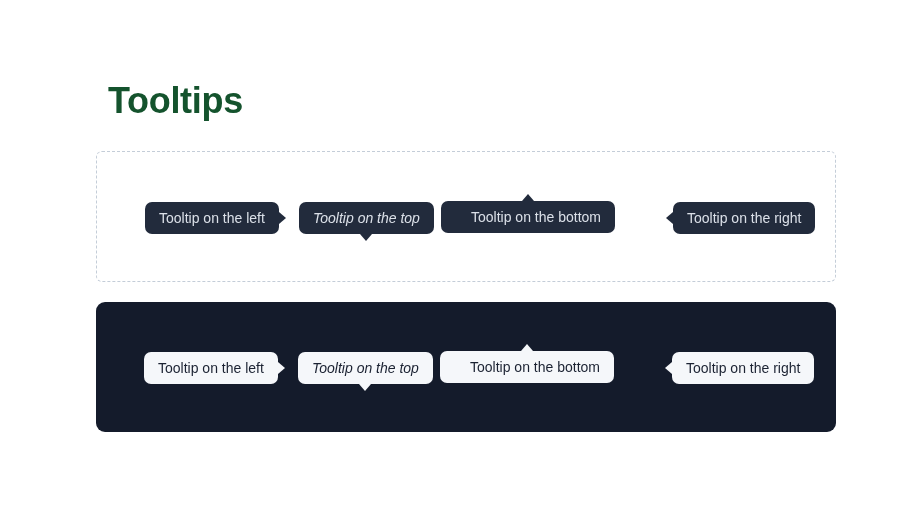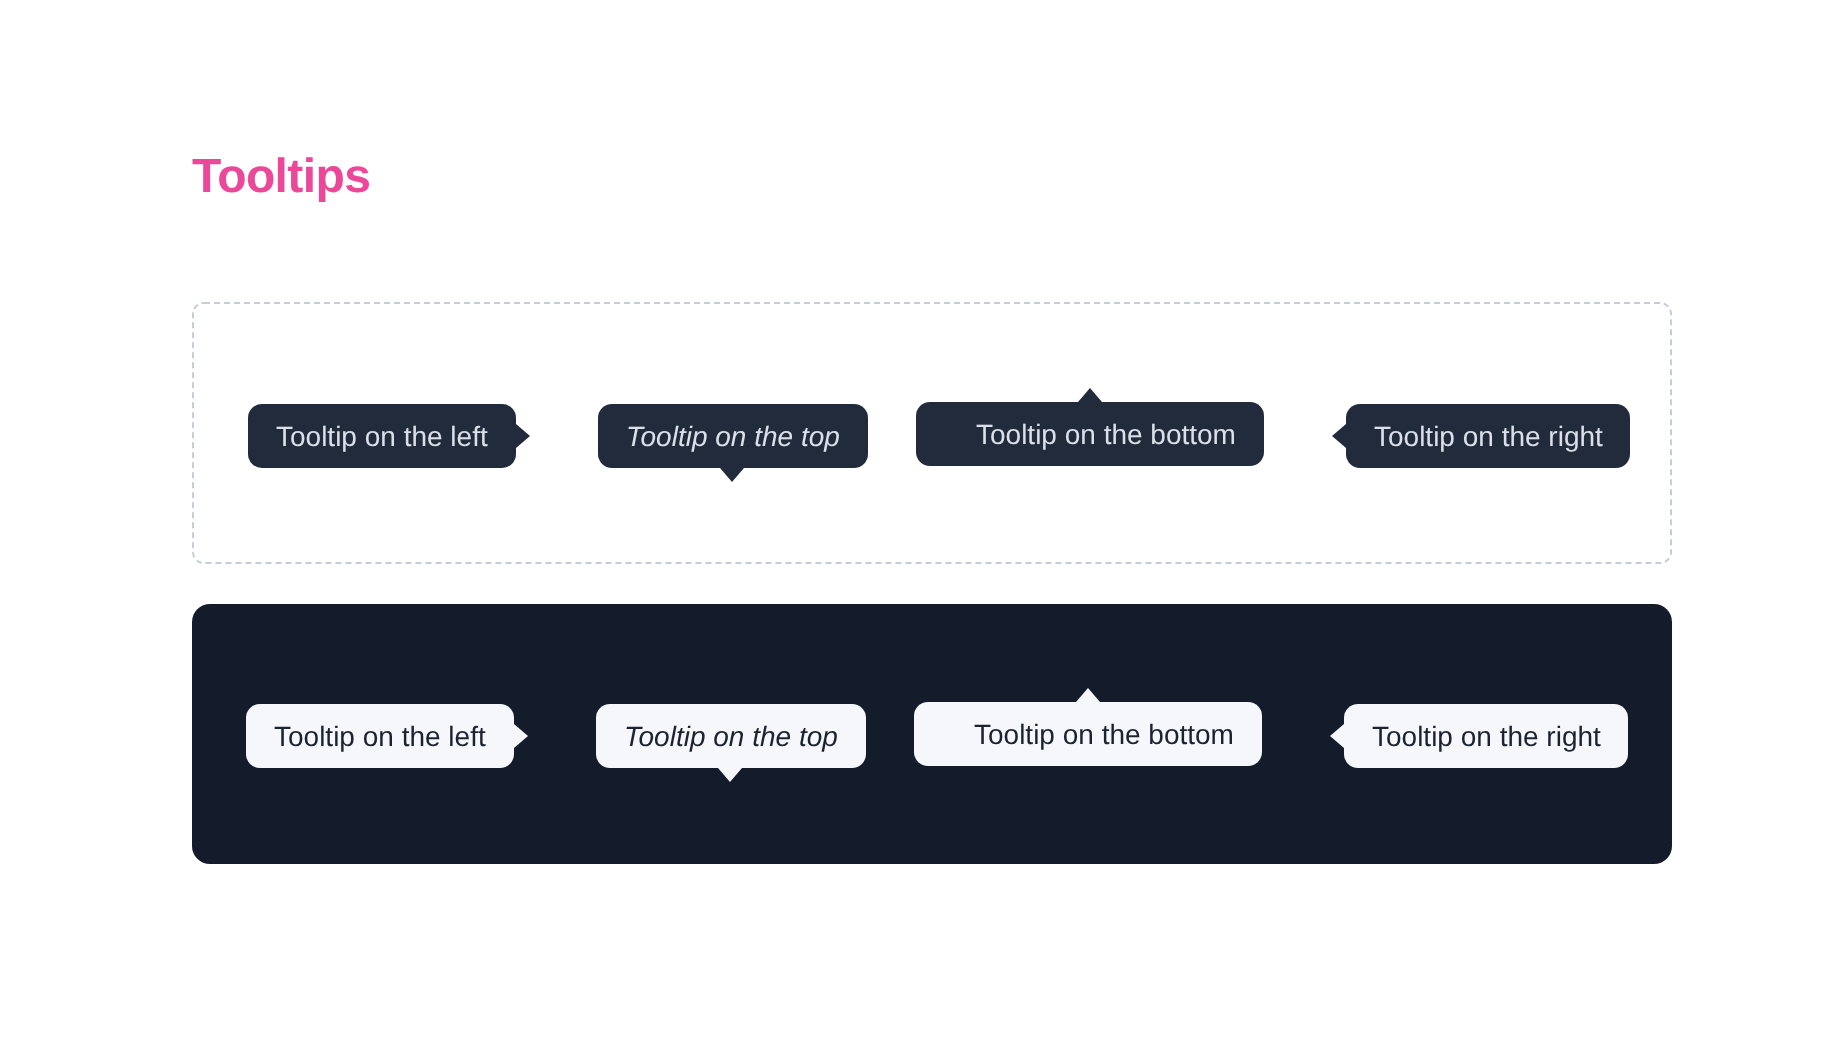--- a/index.html
+++ b/index.html
@@ -20,26 +20,26 @@
     position: relative;
     width: 924px;
     height: 528px;
   }
 
   
   .page-title {
     position: absolute;
     left: 96px;
     top: 66px;
-    margin: 0;
-    font-size: 24px;
+    margin: 12px;
+    font-size: 36px;
     line-height: 46px;
     font-weight: 700;
     letter-spacing: -0.3px;
-    color: #ec4899;
+    color: #14532d;
     white-space: nowrap;
   }
 
   
   .panel {
     position: absolute;
     left: 96px;
     width: 740px;
     box-sizing: border-box;
   }
@@ -134,23 +134,23 @@
   .tip.place-right .arrow {
     left: -7px;
     top: 50%;
     margin-top: -6px;
     border-width: 6px 7px 6px 0;
   }
   .panel-light .tip.place-right .arrow { border-color: transparent #222b3c transparent transparent; }
   .panel-dark  .tip.place-right .arrow { border-color: transparent #f5f7fa transparent transparent; }
 
   
-  .pos-left   { left: 27px;  top: 50px; align-items: center; }
+  .pos-left   { left: 48px;  top: 50px; align-items: center; }
   .pos-top    { left: 202px; top: 50px; font-style: italic; }
-  .pos-bottom { left: 361px; top: 49px; padding-left: 30px; }
+  .pos-bottom { left: 344px; top: 49px; padding-left: 30px; }
   .pos-right  { left: 576px; top: 50px; }
 </style>
 </head>
 <body>
 
 <div class="page">
 
   <h1 class="page-title">Tooltips</h1>
 
   <div class="panel panel-light">

